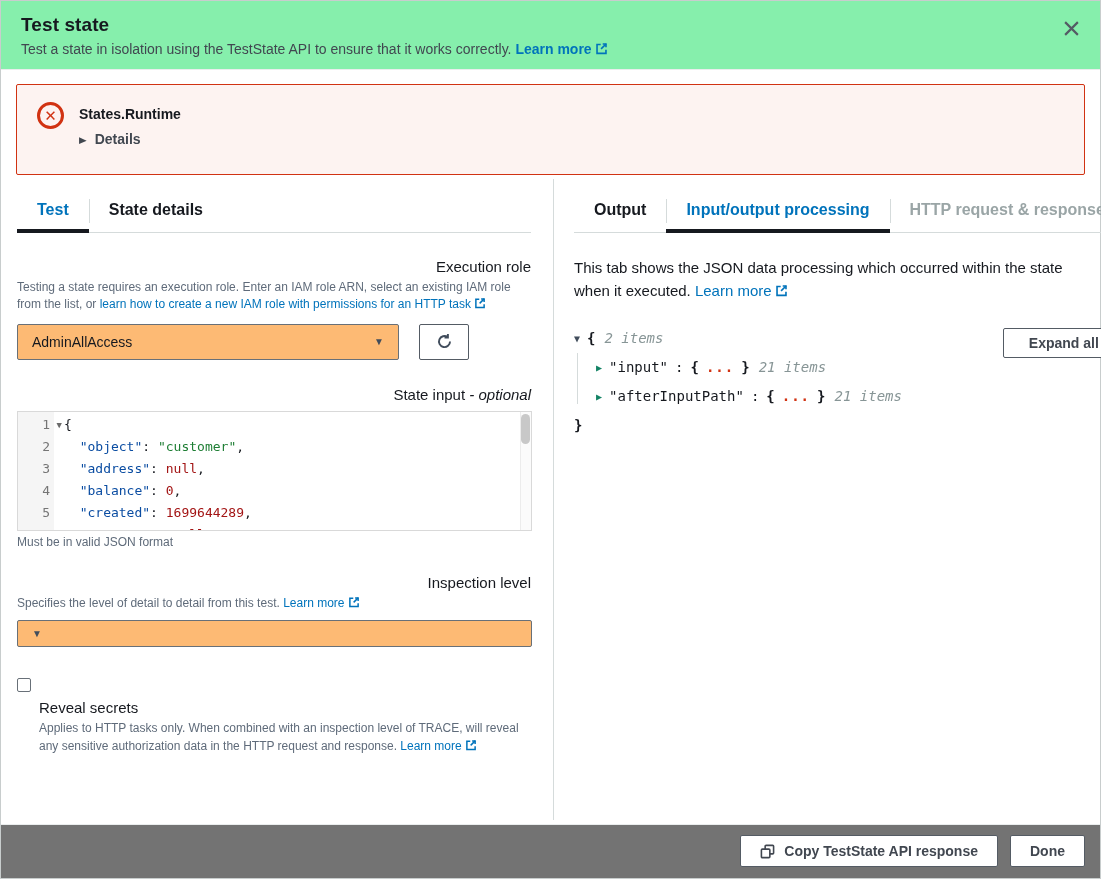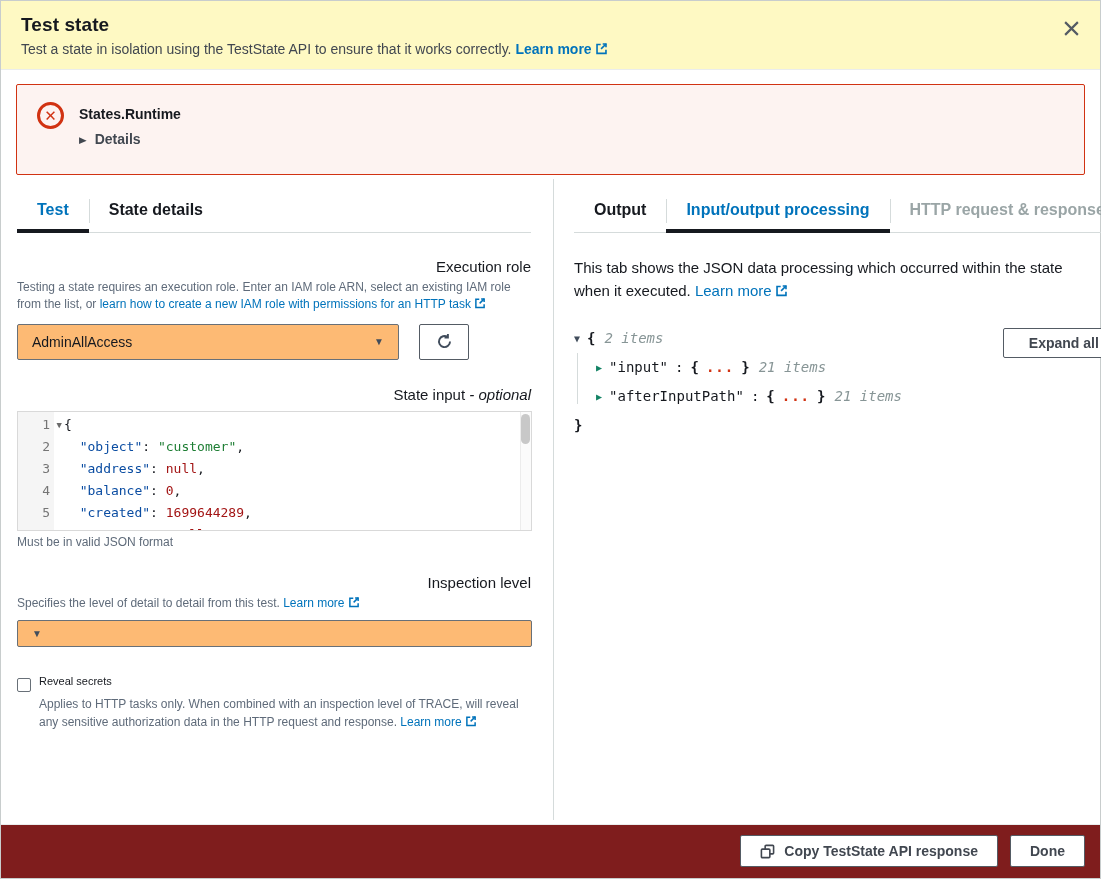--- a/index.html
+++ b/index.html
@@ -8,21 +8,21 @@
     --ctl-border:#687078; --btn-border:#545b64; --orange:#ee8411;
     --code-key:#0b4da2; --code-str:#1e7e34; --code-val:#a31515;
     --tree-caret:#128264; --tree-dots:#d13212; --disabled:#9aa5a6;
   }
   *{box-sizing:border-box; margin:0; padding:0;}
   html,body{width:1101px; height:879px; overflow:hidden;}
   body{font-family:"Liberation Sans","DejaVu Sans",sans-serif; color:var(--ink); background:#fff;}
   .modal{width:100%; height:100%; border:1px solid #c8cdcd; display:flex; flex-direction:column; background:#fff;}
 
   
-  .hdr{background:#fef9c3; border-bottom:1px solid var(--line); padding:13px 20px 12px 20px; position:relative;}
+  .hdr{background:#86efac; border-bottom:1px solid var(--line); padding:13px 20px 12px 20px; position:relative;}
   .hdr h1{font-size:19px; font-weight:700; letter-spacing:.1px;}
   .hdr .sub{font-size:14px; color:#414750; margin-top:5px;}
   .close{position:absolute; right:16px; top:14px; width:26px; height:26px; display:flex; align-items:center; justify-content:center; cursor:pointer; color:#545b64;}
 
   a.lnk, .lnk{color:var(--link); text-decoration:none; cursor:pointer; white-space:nowrap;}
   .lnk.bold{font-weight:700;}
   .ext{display:inline-block; vertical-align:-1px; margin-left:3px;}
 
   
   .banner{margin:14px 15px 0 15px; border:1px solid var(--err); background:var(--err-bg); border-radius:2px; padding:16px 18px 18px 20px; display:flex; gap:15px; min-height:91px;}
@@ -72,41 +72,41 @@
   .vscroll{position:absolute; right:0; top:0; bottom:0; width:11px; background:#fbfbfb; border-left:1px solid #ececec;}
   .vthumb{position:absolute; right:1px; top:2px; width:9px; height:30px; background:#c8c8c8; border-radius:5px;}
   .hint{font-size:12px; color:var(--muted); margin-top:4px;}
 
   .debug-select{width:515px; margin-top:8px; padding:7px 14px; justify-content:space-between;}
   .debug-main{font-size:14px; color:var(--ink);}
   .debug-sub{font-size:12px; color:var(--muted); margin-top:2px;}
 
   .chk-row{display:flex; align-items:flex-start; gap:8px; margin-top:28px;}
   .chk{width:14px; height:14px; border:1px solid var(--ctl-border); border-radius:2px; background:#fff; margin-top:3px; flex:none; cursor:pointer;}
-  .chk-label{font-size:11px;}
+  .chk-label{font-size:15px;margin-top:24px;}
   .chk-desc{font-size:12px; color:var(--muted); line-height:1.5; margin:3px 0 0 22px; max-width:492px;}
 
   .start-row{display:flex; justify-content:flex-end; margin-top:30px;}
   .btn-primary{background:var(--orange); border:1px solid var(--orange); color:var(--ink); font-size:14px; font-weight:700; padding:8px 21px; border-radius:2px; cursor:pointer; font-family:inherit;}
 
   
   .io-desc{font-size:15px; color:var(--ink); margin-top:24px; line-height:1.5; max-width:512px;}
   .tree{position:relative; margin-top:24px; font-family:"DejaVu Sans Mono","Liberation Mono",monospace; font-size:14px;}
   .tree-row{display:flex; align-items:center; gap:7px; height:24px; margin-bottom:5px;}
   .tree-children{position:relative; padding-left:22px;}
   .tree-children::before{content:""; position:absolute; left:3px; top:-2px; bottom:4px; width:1px; background:#d5dbdb;}
   .tr-caret{font-size:10px; color:#414d5c; cursor:pointer;}
   .tree-children .tr-caret{color:var(--tree-caret);}
   .tr-brace{font-weight:700;}
   .tr-dots{color:var(--tree-dots); font-weight:700; letter-spacing:1px;}
   .tr-meta{font-style:italic; color:var(--faint); margin-left:2px;}
   .expand-btn{position:absolute; right:0; top:2px; background:#fff; border:1px solid var(--btn-border); border-radius:2px; font-size:14px; font-weight:700; color:#414750; padding:6px 25px; cursor:pointer; font-family:"Liberation Sans","DejaVu Sans",sans-serif;}
 
   
-  .ftr{border-top:1px solid var(--line); padding:10px 15px 11px 15px; display:flex; justify-content:flex-end; gap:12px; background:#7f1d1d;}
+  .ftr{border-top:1px solid var(--line); padding:10px 15px 11px 15px; display:flex; justify-content:flex-end; gap:12px; background:#737373;}
   .btn-normal{display:flex; align-items:center; gap:9px; background:#fff; border:1px solid var(--btn-border); border-radius:2px; color:#414750; font-size:14px; font-weight:700; padding:7px 19px; cursor:pointer; font-family:inherit;}
 
   svg{display:block;}
 </style>
 </head>
 <body>
 
 <div class="modal">
 
   <div class="hdr">

